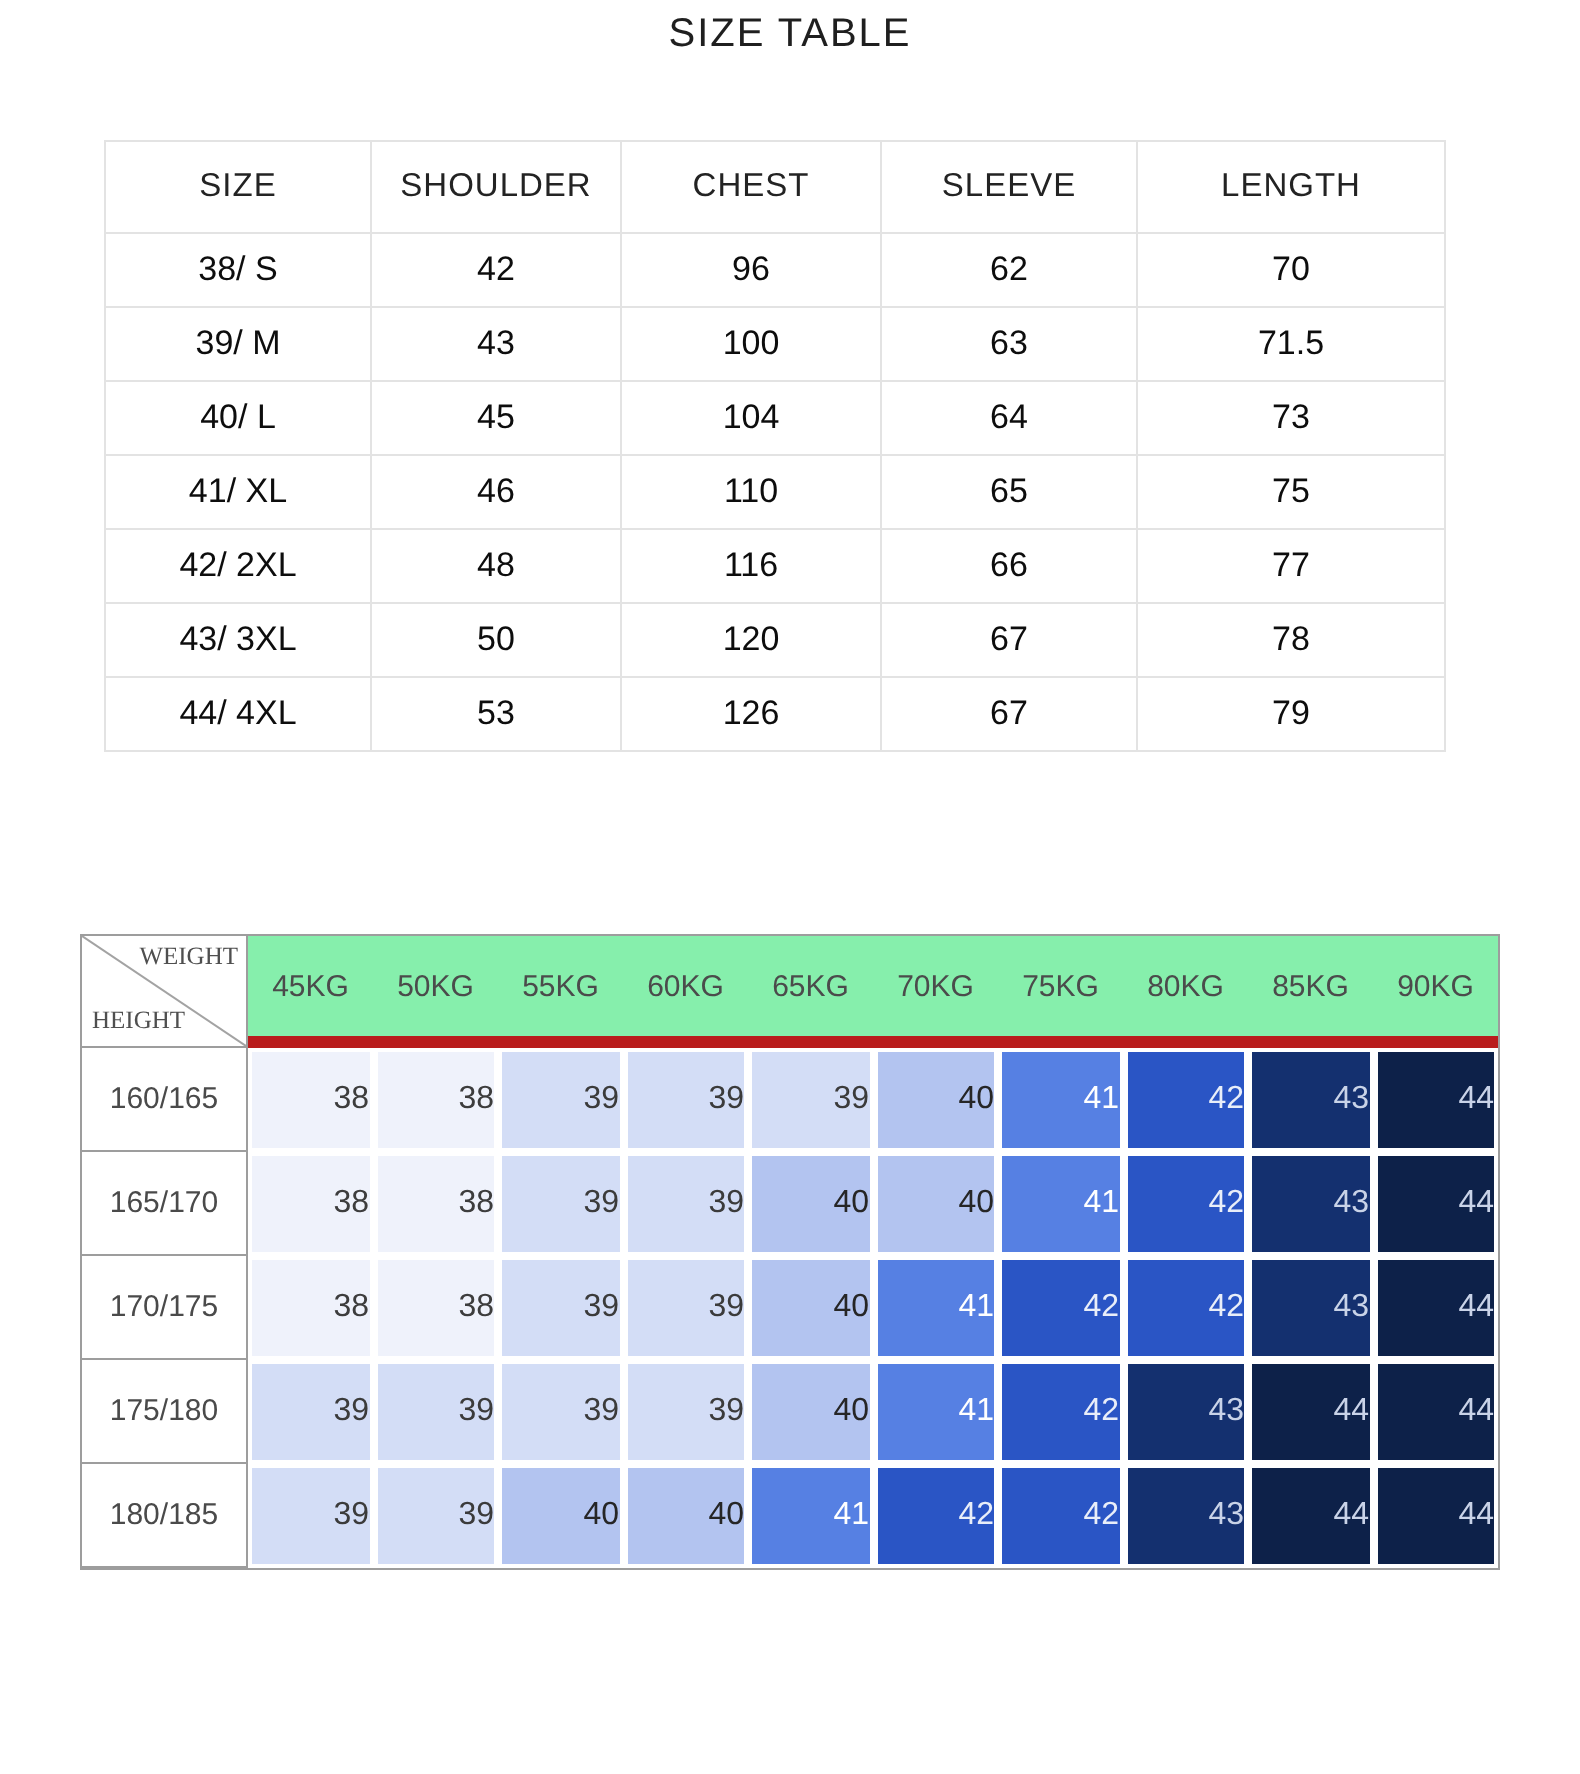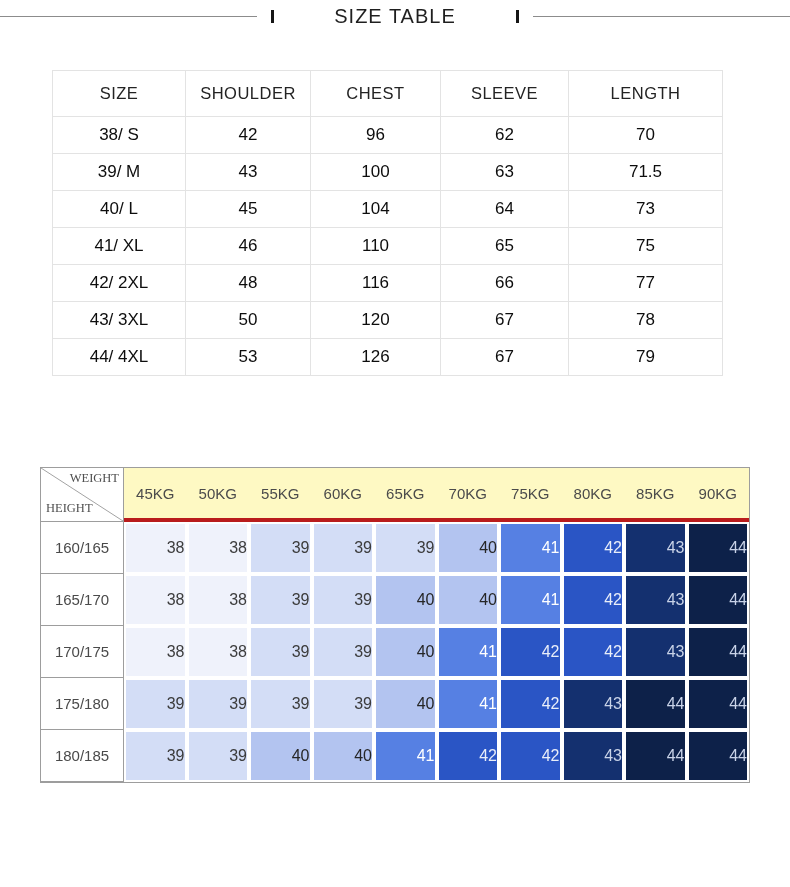--- a/index.html
+++ b/index.html
@@ -16,20 +16,21 @@
     overflow: hidden;
   }
 
   
   .title-band {
     position: absolute;
     top: 5px; left: 0;
     width: 790px; height: 22px;
     display: flex;
     align-items: center;
+    flex-direction: column;
   }
   .title-hline {
     flex: 1;
     height: 0;
     border-top: 1px solid #8c8c8c;
   }
   .title-tick {
     width: 3px;
     height: 13px;
     background: #161616;
@@ -119,22 +120,22 @@
   .corner-svg {
     position: absolute;
     top: 0; left: 0;
     width: 100%; height: 100%;
   }
   #fit-matrix th.kg-header {
     height: 50px;
     font-size: 15px;
     font-weight: 400;
     color: #4b4b4b;
-    background: #fef9c3;
-    border-bottom: 4px solid #b91c1c;
+    background: #86efac;
+    border-bottom: 6px solid #b91c1c;
   }
   #fit-matrix td.height-label {
     height: 48px;
     font-size: 15px;
     color: #4a4a4a;
     background: #ffffff;
     border-right: 1px solid #9d9d9d;
     border-bottom: 1px solid #9d9d9d;
   }
   #fit-matrix td.size-value {

